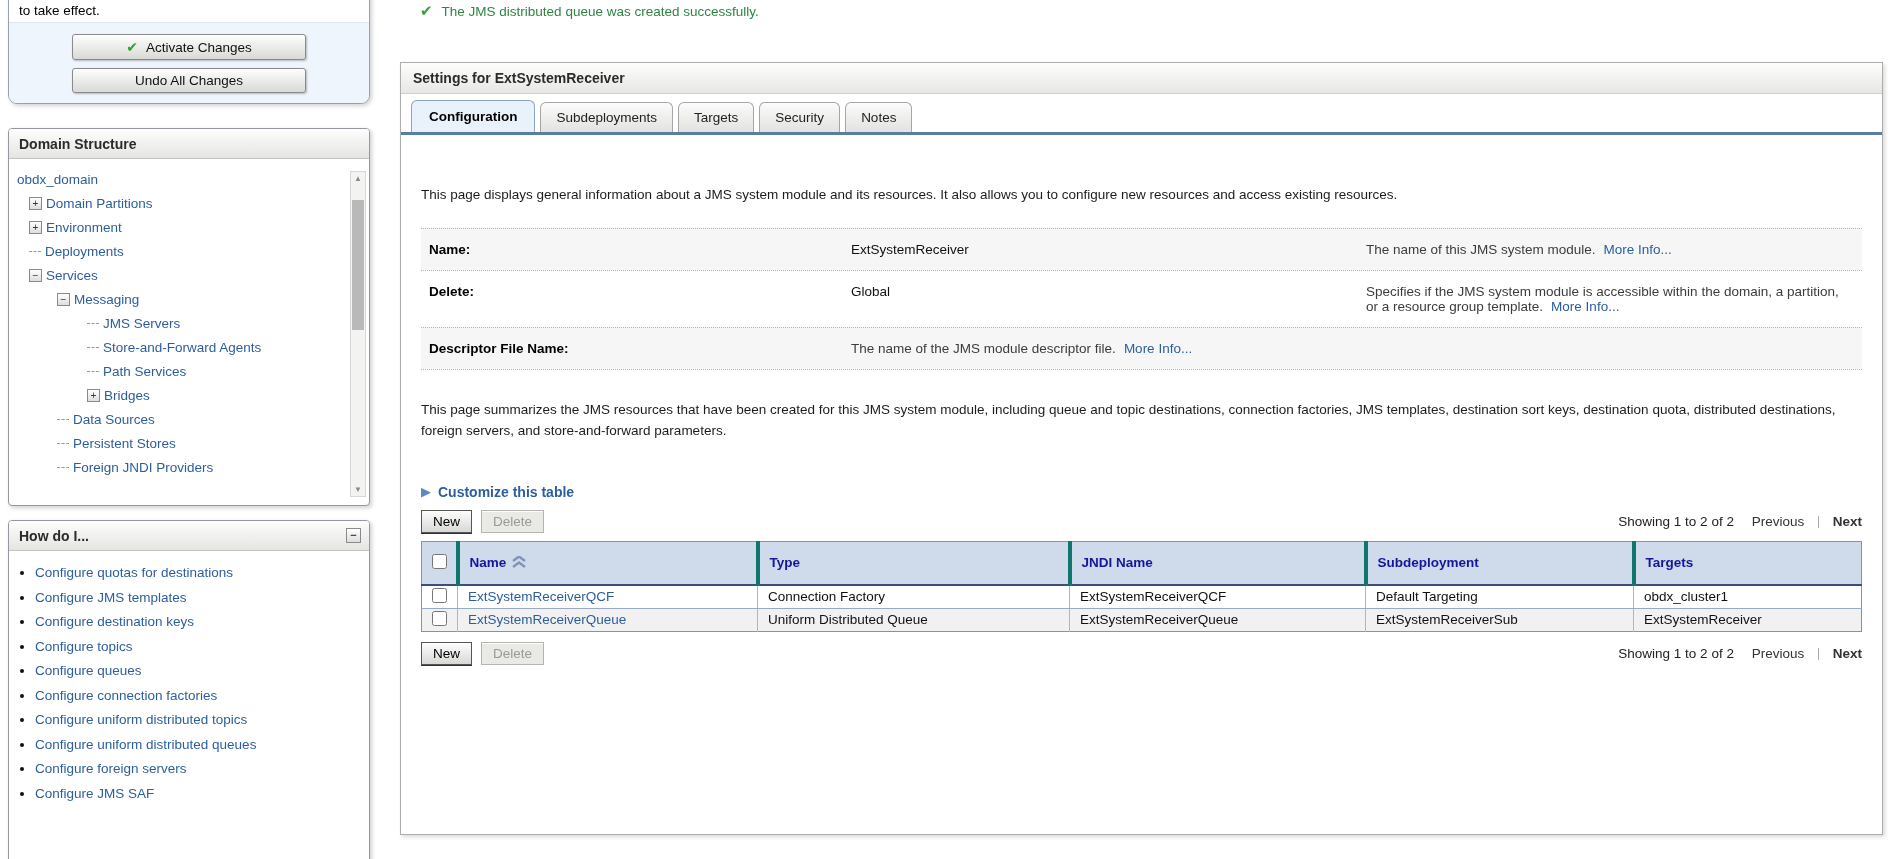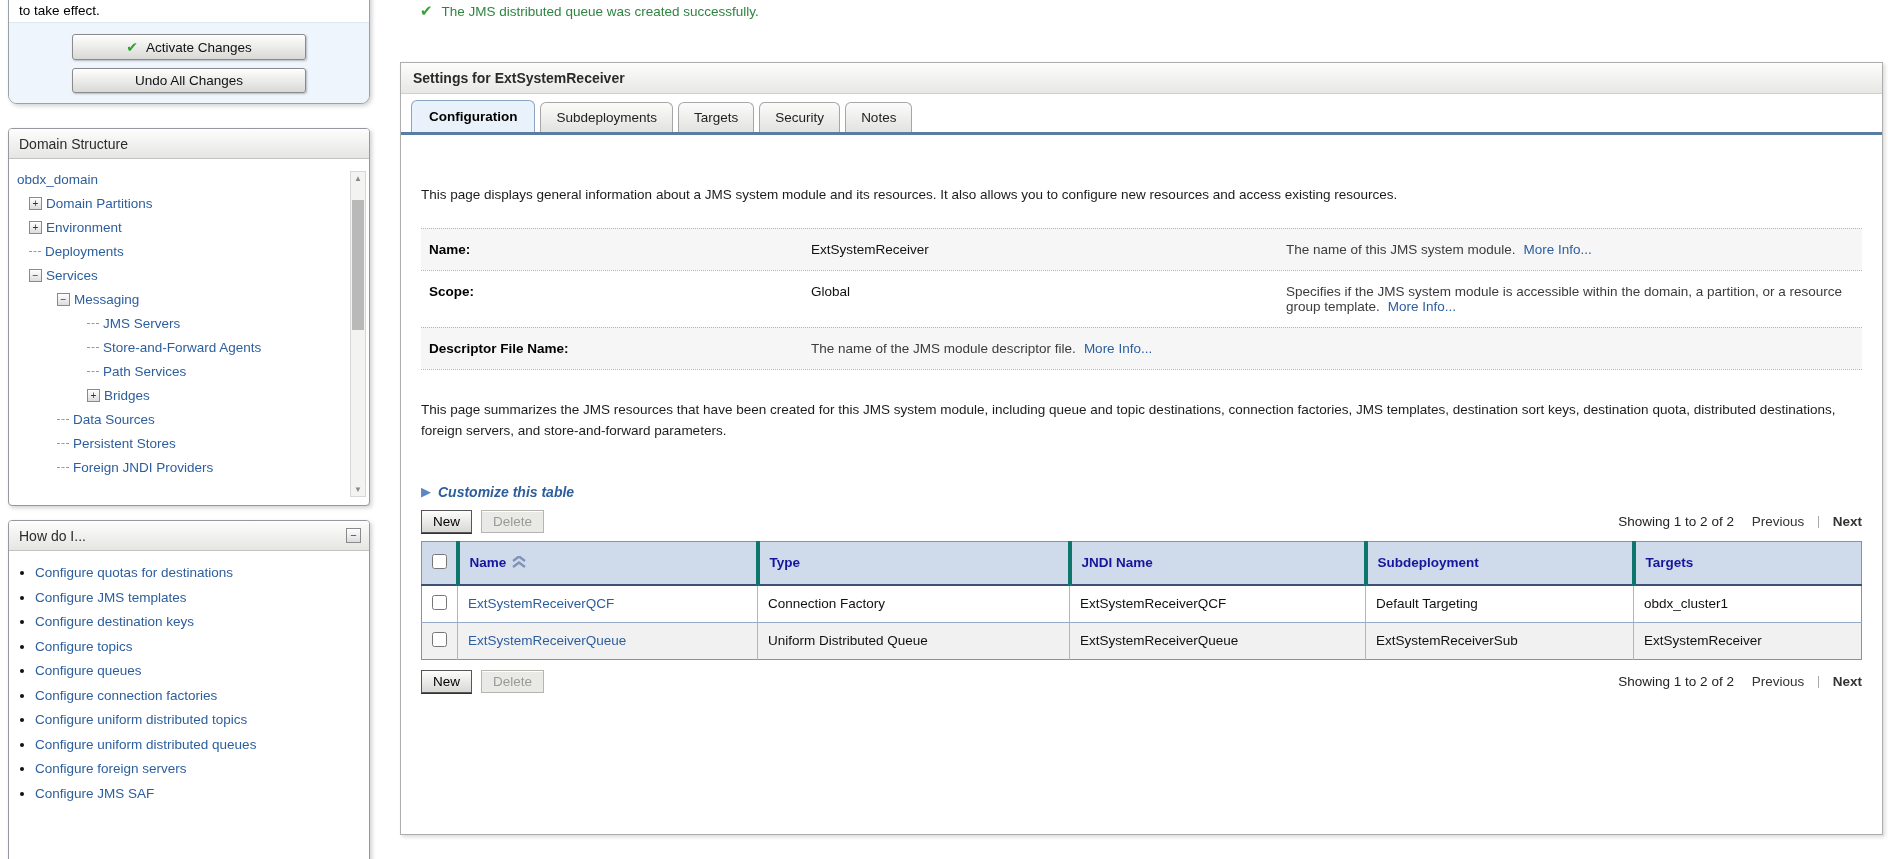--- a/index.html
+++ b/index.html
@@ -29,21 +29,21 @@
   .cc-check { color:#2fa32f; margin-right:8px; font-size:14px; }
 
   .side-panel {
     position:absolute; left:8px; width:362px; background:#fff;
     border:1px solid #97979f; border-radius:4px;
     box-shadow:2px 2px 4px rgba(0,0,0,.18); overflow:hidden;
   }
   .side-panel-header {
     height:30px; line-height:30px; padding:0 10px;
     background:linear-gradient(#fdfdfd,#e5e5e2);
-    border-bottom:1px solid #c3c3c3; font-weight:normal; font-size:14px; color:#2b2b2b;
+    border-bottom:1px solid #c3c3c3; font-weight:bold; font-size:14px; color:#2b2b2b;
     position:relative;
   }
   .collapse-box {
     position:absolute; right:8px; top:7px; width:15px; height:15px;
     border:1px solid #8a8a8a; background:linear-gradient(#fff,#ddd);
     font-size:11px; line-height:13px; text-align:center; color:#444; cursor:pointer;
   }
 
   #domain-structure { top:128px; height:378px; }
   .tree { padding:8px 4px 0 0; position:relative; }
@@ -94,32 +94,32 @@
     border-radius:6px 6px 0 0; cursor:pointer;
   }
   .tab.active {
     background:#e9f1fa; border:1px solid #8aa4c2; border-bottom:none;
     font-weight:bold; color:#000; padding:8px 17px;
   }
   .settings-body { padding:0 20px; }
   .intro-text { margin-top:52px; color:#1c1c1c; }
 
   .prop-table { margin-top:26px; border-bottom:1px dotted #b5b5b5; }
-  .prop-row { display:flex; border-top:1px dotted #b5b5b5; padding:13px 8px; }
+  .prop-row { display:flex; border-top:1px dotted #b5b5b5; padding:13px 8px;gap:40px; }
   .prop-row.shaded { background:#f6f6f6; }
   .prop-label { width:382px; font-weight:bold; flex:none; }
   .prop-value { width:475px; flex:none; color:#111; }
   .prop-desc { flex:1; color:#3c3c3c; }
   .more-info { color:#2c5e9e; margin-left:8px; }
 
   .summary-text { margin-top:30px; color:#1c1c1c; line-height:1.55; }
 
   .customize-row { margin-top:42px; display:flex; align-items:center; }
   .customize-tri { color:#5b87c5; font-size:13px; margin-right:7px; }
-  .customize-link { color:#2c5e9e; font-weight:bold; font-size:14px;font-style:italic; }
+  .customize-link { color:#2c5e9e; font-weight:bold; font-size:14px; }
 
   .resources-title { margin-top:30px; font-weight:bold; font-size:14px; color:#111; }
 
   .controls-row { display:flex; align-items:center; justify-content:space-between; margin:10px 0 8px 0; }
   .btn-group { display:flex; }
   .tbl-button {
     padding:3px 11px; margin-right:9px; font-size:13.5px; border-radius:0; cursor:pointer;
     background:linear-gradient(#fdfdfd,#d8d8d5); box-shadow:inset 0 1px 0 #fff;
   }
   .tbl-button.enabled { border:1px solid #555; color:#000; box-shadow:inset 0 1px 0 #fff, 0 1px 0 #333; }
@@ -129,21 +129,21 @@
   .paging .pg-sep { margin-left:10px; color:#999; border-left:1px solid #aaa; padding-left:0; display:inline-block; width:0; height:12px; vertical-align:-2px; }
   .paging .pg-next { margin-left:10px; color:#333;font-weight:bold; }
 
   table.res-table { border-collapse:collapse; width:100%; border:1px solid #7f93b2; table-layout:fixed; }
   table.res-table th {
     background:#cfdaeb; color:#16169c; font-weight:bold; text-align:left;
     padding:12px 10px; font-size:13.5px;
     border-right:4px solid #0f766e; border-bottom:2px solid #3e4e74;
   }
   table.res-table td {
-    padding:9px 10px; font-size:13.5px; color:#111;
+    padding:2px 10px; font-size:13.5px; color:#111;
     border-right:1px solid #a8b6d0; border-bottom:1px solid #97a9c6;
     background:#fff;
   }
   table.res-table tr.alt td { background:#f1f1f1; }
   table.res-table th:last-child, table.res-table td:last-child { border-right:none; }
   table.res-table tr:last-child td { border-bottom:none; }
   td.name-cell a { color:#2c5e9e; }
   .chk { width:15px; height:15px; margin:0; }
   .sort-icon { margin-left:6px; vertical-align:-1px; }
 </style>
@@ -263,21 +263,21 @@
 
     <div class="prop-table">
       <div class="prop-row shaded">
         <div class="prop-label">Name:</div>
         <div class="prop-value">ExtSystemReceiver</div>
         <div class="prop-desc">
           <span>The name of this JMS system module.</span><a class="more-info">More Info...</a>
         </div>
       </div>
       <div class="prop-row">
-        <div class="prop-label">Scope:</div>
+        <div class="prop-label">Delete:</div>
         <div class="prop-value">Global</div>
         <div class="prop-desc">
           <span>Specifies if the JMS system module is accessible within the domain, a partition, or a resource group template.</span><a class="more-info">More Info...</a>
         </div>
       </div>
       <div class="prop-row shaded">
         <div class="prop-label">Descriptor File Name:</div>
         <div class="prop-desc">
           <span>The name of the JMS module descriptor file.</span><a class="more-info">More Info...</a>
         </div>

